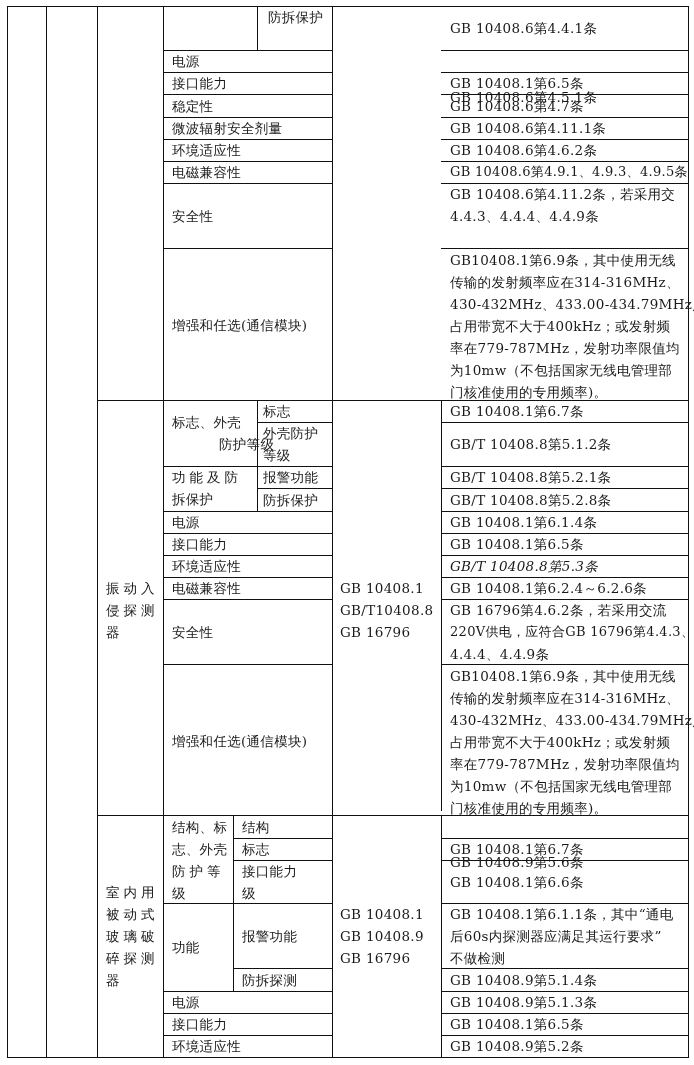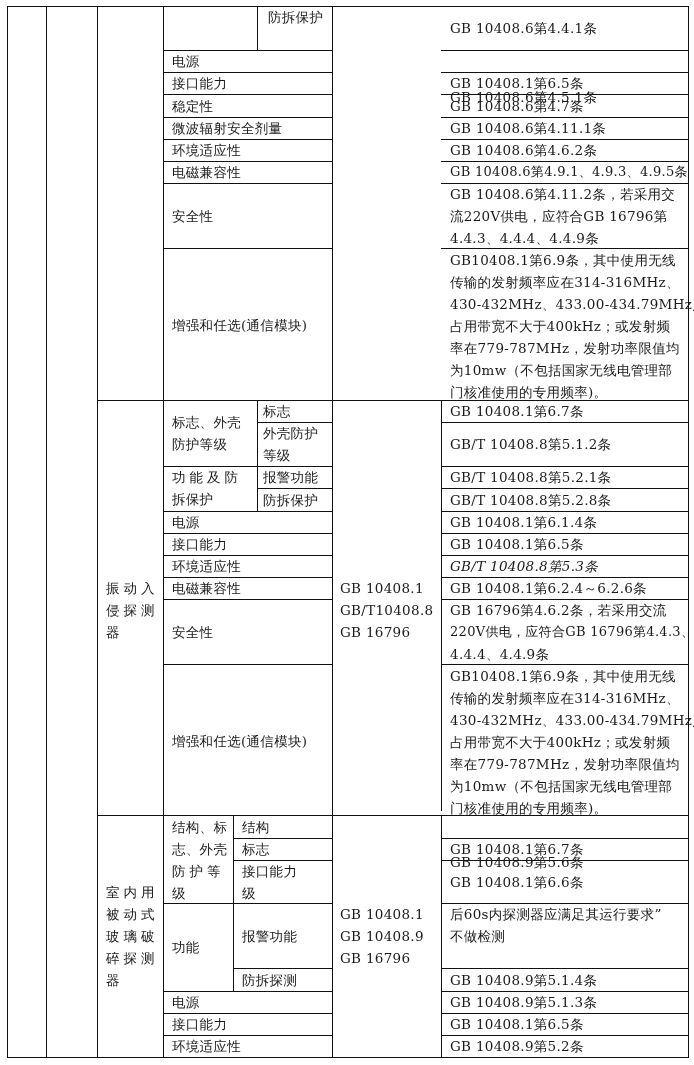--- a/index.html
+++ b/index.html
@@ -106,21 +106,20 @@
 
   <span class="t" style="left:172px;top:139px;">环境适应性</span>
   <span class="t" style="left:450px;top:139px;">GB 10408.6第4.6.2条</span>
 
   <span class="t" style="left:172px;top:161px;">电磁兼容性</span>
   <span class="t" style="left:450px;top:161px;font-size:13px;">GB 10408.6第4.9.1、4.9.3、4.9.5条</span>
 
   <span class="t" style="left:172px;top:205px;">安全性</span>
   <div style="position:absolute;left:450px;top:183px;">
     <div class="t" style="position:relative;">GB 10408.6第4.11.2条，若采用交</div>
-    <div class="t" style="position:relative;">流220V供电，应符合GB 16796第</div>
     <div class="t" style="position:relative;">4.4.3、4.4.4、4.4.9条</div>
   </div>
 
   <span class="t" style="left:172px;top:314px;">增强和任选(通信模块)</span>
   <div style="position:absolute;left:450px;top:249px;">
     <div class="t" style="position:relative;">GB10408.1第6.9条，其中使用无线</div>
     <div class="t" style="position:relative;">传输的发射频率应在314-316MHz、</div>
     <div class="t" style="position:relative;">430-432MHz、433.00-434.79MHz,</div>
     <div class="t" style="position:relative;">占用带宽不大于400kHz；或发射频</div>
     <div class="t" style="position:relative;">率在779-787MHz，发射功率限值均</div>
@@ -136,21 +135,21 @@
     <div class="t" style="position:relative;letter-spacing:4px;">器</div>
   </div>
   <div style="position:absolute;left:340px;top:577px;">
     <div class="t" style="position:relative;">GB 10408.1</div>
     <div class="t" style="position:relative;">GB/T10408.8</div>
     <div class="t" style="position:relative;">GB 16796</div>
   </div>
 
   <div style="position:absolute;left:172px;top:411px;">
     <div class="t" style="position:relative;">标志、外壳</div>
-    <div class="t" style="position:relative;">防护等级</div>
+    <div class="t" style="position:relative;margin-left:47px;">防护等级</div>
   </div>
   <span class="t" style="left:263px;top:400px;">标志</span>
   <div style="position:absolute;left:263px;top:422px;">
     <div class="t" style="position:relative;">外壳防护</div>
     <div class="t" style="position:relative;">等级</div>
   </div>
 
   <div style="position:absolute;left:172px;top:466px;">
     <div class="t" style="position:relative;letter-spacing:4px;">功能及防</div>
     <div class="t" style="position:relative;">拆保护</div>
@@ -219,20 +218,21 @@
   </div>
 
   <span class="t" style="left:172px;top:936px;">功能</span>
   <span class="t" style="left:242px;top:925px;">报警功能</span>
   <span class="t" style="left:242px;top:969px;">防拆探测</span>
 
   <span class="t" style="left:450px;top:816px;margin-top:35px;">GB 10408.9第5.6条</span>
   <span class="t" style="left:450px;top:838px;">GB 10408.1第6.7条</span>
   <span class="t" style="left:450px;top:871px;">GB 10408.1第6.6条</span>
   <div style="position:absolute;left:450px;top:903px;">
+    <div class="t" style="position:relative;">GB 10408.1第6.1.1条，其中“通电</div>
     <div class="t" style="position:relative;">后60s内探测器应满足其运行要求”</div>
     <div class="t" style="position:relative;">不做检测</div>
   </div>
   <span class="t" style="left:450px;top:969px;">GB 10408.9第5.1.4条</span>
 
   <span class="t" style="left:172px;top:991px;">电源</span>
   <span class="t" style="left:450px;top:991px;">GB 10408.9第5.1.3条</span>
   <span class="t" style="left:172px;top:1013px;">接口能力</span>
   <span class="t" style="left:450px;top:1013px;">GB 10408.1第6.5条</span>
   <span class="t" style="left:172px;top:1035px;">环境适应性</span>

